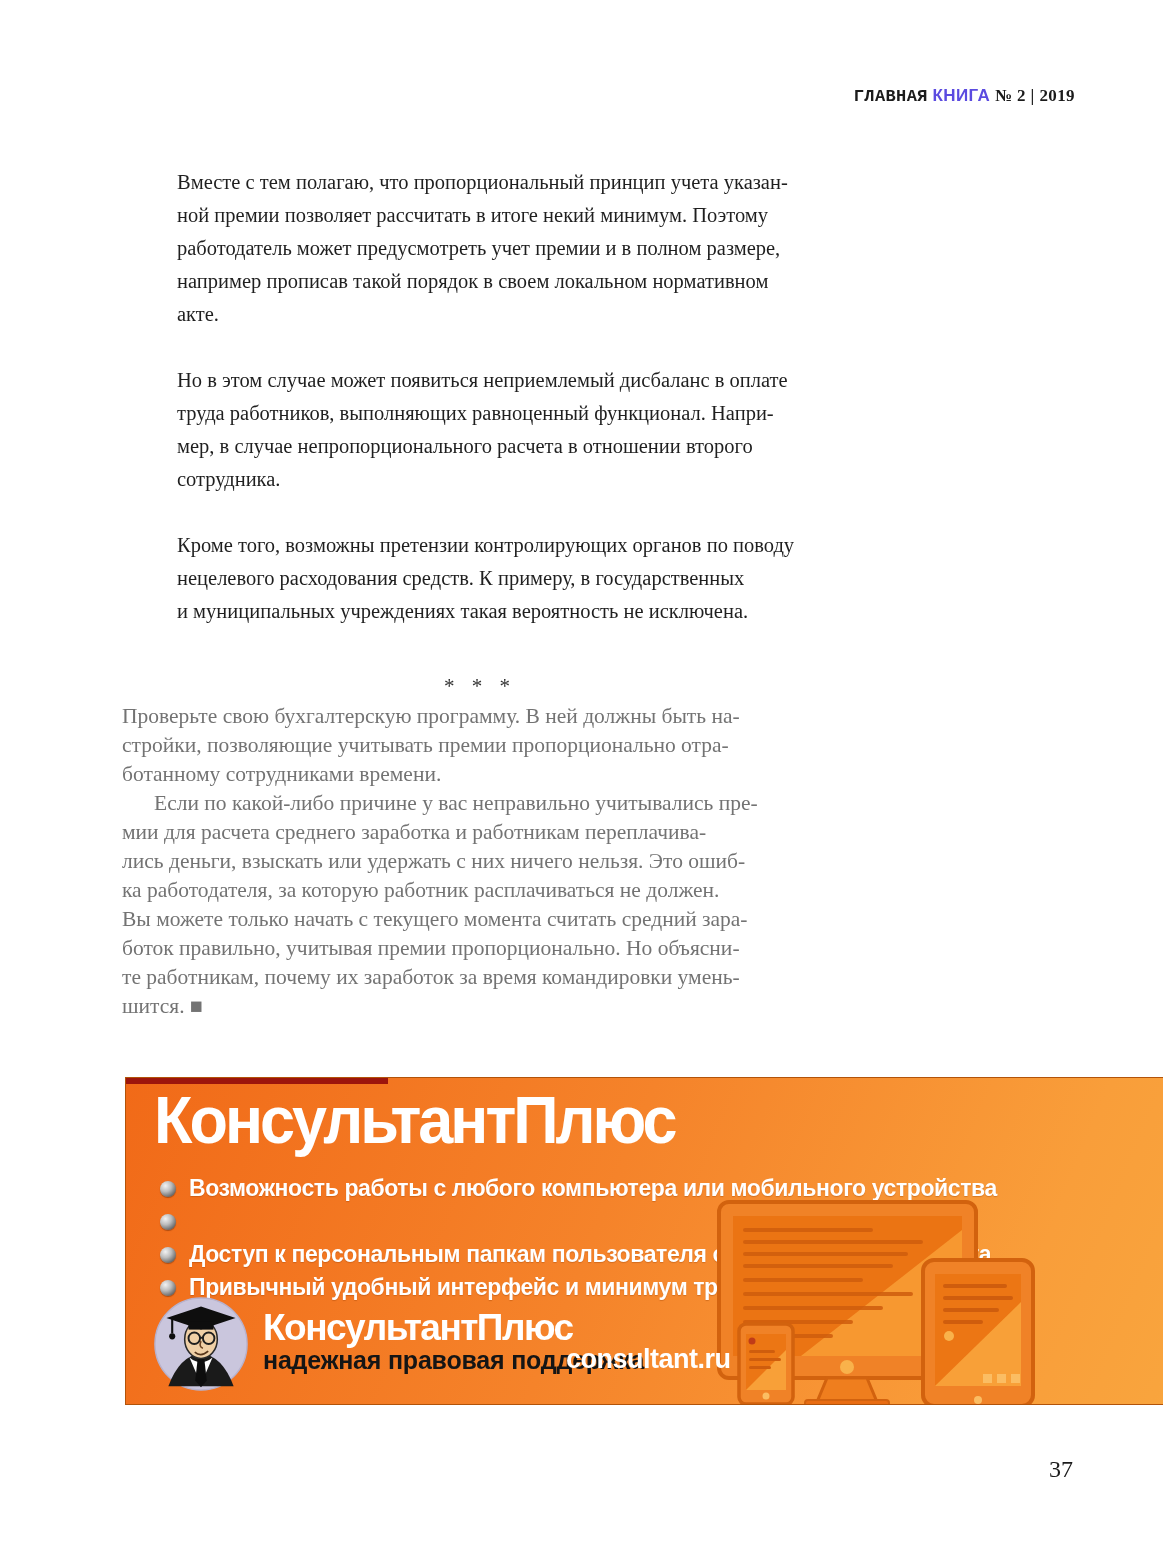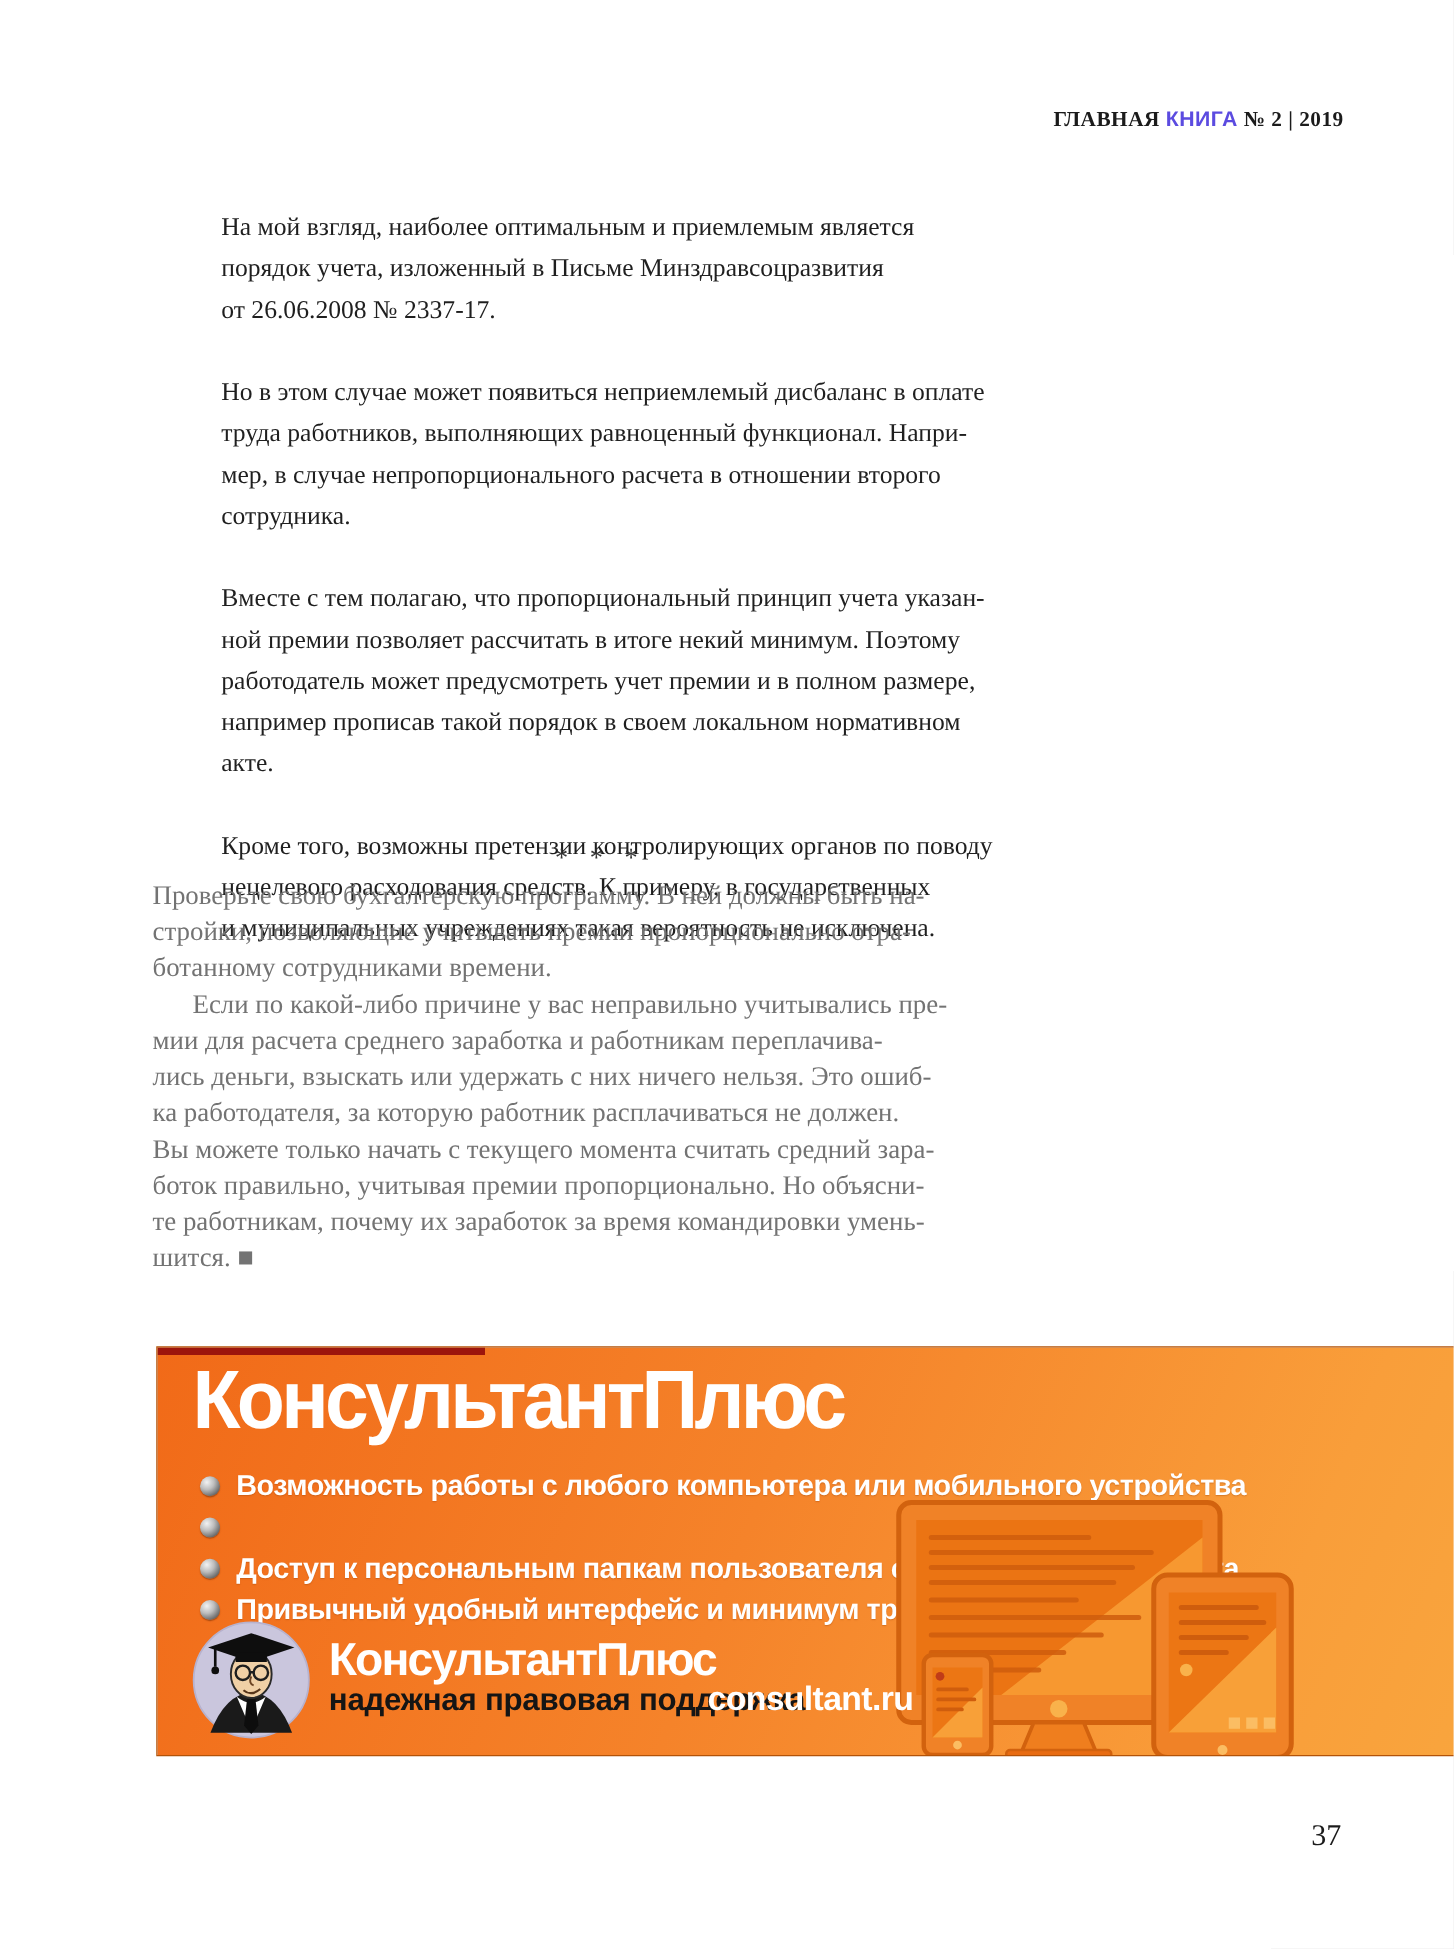--- a/index.html
+++ b/index.html
@@ -11,21 +11,21 @@
     overflow:hidden;
     font-family:"Liberation Serif","DejaVu Serif",serif;
     color:#1b1b1b;
   }
   
   .running-head{
     position:absolute;top:86px;right:88px;
     font-size:17px;letter-spacing:.4px;
     white-space:nowrap;
   }
-  .running-head .mag{font-family:Liberation Serif, serif;font-weight:bold;padding-left:20px;}
+  .running-head .mag{font-family:Liberation Mono, monospace;font-weight:bold;padding-left:20px;}
   .running-head .mag-accent{font-family:"Liberation Sans","DejaVu Sans",sans-serif;font-weight:bold;}
   .running-head .issue{font-family:"Liberation Serif",serif;font-weight:bold;}
   
   .quote-block{
     position:absolute;left:177px;top:166px;width:668px;
   }
   .quote-block p{
     margin:0 0 33px 0;
     font-size:20.5px;line-height:33px;
     white-space:pre-line;
@@ -128,32 +128,29 @@
 
 <div class="page">
 
   <div class="running-head">
     <span class="mag">ГЛАВНАЯ</span>
     <span class="mag-accent" style="color:#5b4be0;">КНИГА</span>
     <span class="issue">№ 2 | 2019</span>
   </div>
 
   <div class="quote-block">
-    <p>На мой взгляд, наиболее оптимальным и приемлемым является
-порядок учета, изложенный в Письме Минздравсоцразвития
-от 26.06.2008 № 2337-17.</p>
-    <p>Но в этом случае может появиться неприемлемый дисбаланс в оплате
-труда работников, выполняющих равноценный функционал. Напри-
-мер, в случае непропорционального расчета в отношении второго
-сотрудника.</p>
     <p>Вместе с тем полагаю, что пропорциональный принцип учета указан-
 ной премии позволяет рассчитать в итоге некий минимум. Поэтому
 работодатель может предусмотреть учет премии и в полном размере,
 например прописав такой порядок в своем локальном нормативном
 акте.</p>
+    <p>Но в этом случае может появиться неприемлемый дисбаланс в оплате
+труда работников, выполняющих равноценный функционал. Напри-
+мер, в случае непропорционального расчета в отношении второго
+сотрудника.</p>
     <p>Кроме того, возможны претензии контролирующих органов по поводу
 нецелевого расходования средств. К примеру, в государственных
 и муниципальных учреждениях такая вероятность не исключена.</p>
   </div>
 
   <div class="separator">* * *</div>
 
   <div class="body-block">
     <p>Проверьте свою бухгалтерскую программу. В ней должны быть на-
 стройки, позволяющие учитывать премии пропорционально отра-

